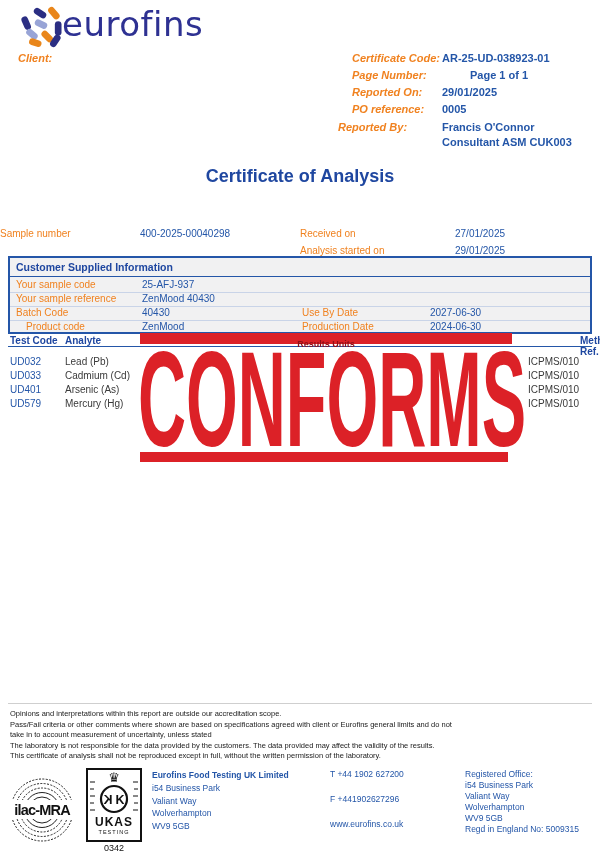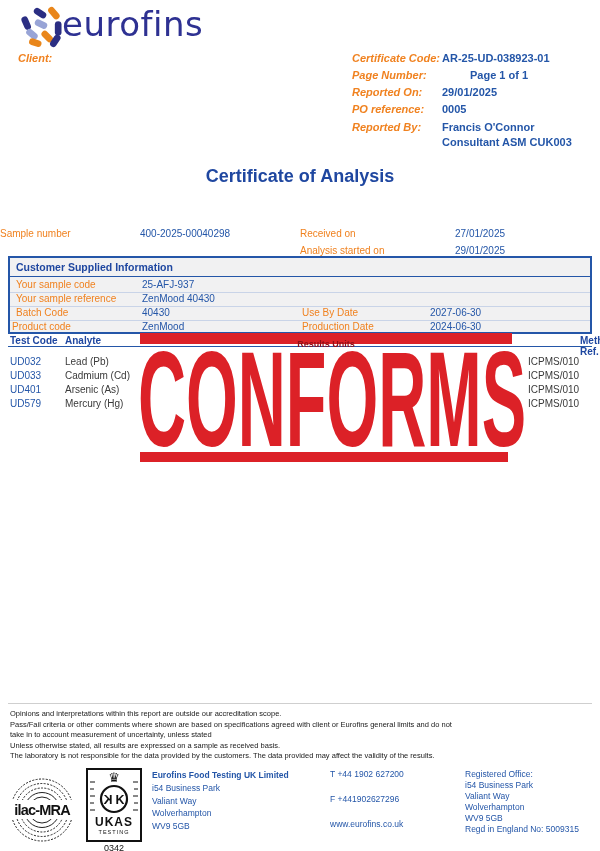--- a/index.html
+++ b/index.html
@@ -80,21 +80,21 @@
   <div class="abs client-label lab">Client:</div>
 
   <div class="abs meta-label lab" style="top:52px;">Certificate Code:</div>
   <div class="abs meta-value val" style="top:52px;">AR-25-UD-038923-01</div>
   <div class="abs meta-label lab" style="top:69px;">Page Number:</div>
   <div class="abs meta-value val" style="top:69px;padding-left:28px;">Page 1 of 1</div>
   <div class="abs meta-label lab" style="top:86px;">Reported On:</div>
   <div class="abs meta-value val" style="top:86px;">29/01/2025</div>
   <div class="abs meta-label lab" style="top:103px;">PO reference:</div>
   <div class="abs meta-value val" style="top:103px;">0005</div>
-  <div class="abs meta-label lab" style="top:121px;left:352px;">Reported By:</div>
+  <div class="abs meta-label lab" style="top:121px;left:338px;">Reported By:</div>
   <div class="abs meta-value val" style="top:121px;">Francis O'Connor</div>
   <div class="abs meta-value val" style="top:136px;">Consultant ASM CUK003</div>
 
   <div class="abs title">Certificate of Analysis</div>
 
   <div class="abs s10 orange" style="left:0;top:228px;">Sample number</div>
   <div class="abs s10 blue" style="left:140px;top:228px;">400-2025-00040298</div>
   <div class="abs s10 orange" style="left:300px;top:228px;">Received on</div>
   <div class="abs s10 blue" style="left:455px;top:228px;">27/01/2025</div>
   <div class="abs s10 orange" style="left:300px;top:245px;">Analysis started on</div>
@@ -111,21 +111,21 @@
     <div class="abs s10 orange" style="left:6px;top:35px;">Your sample reference</div>
     <div class="abs s10 blue" style="left:132px;top:35px;">ZenMood 40430</div>
     <div class="abs rowsep" style="top:48px;"></div>
 
     <div class="abs s10 orange" style="left:6px;top:49px;">Batch Code</div>
     <div class="abs s10 blue" style="left:132px;top:49px;">40430</div>
     <div class="abs s10 orange" style="left:292px;top:49px;">Use By Date</div>
     <div class="abs s10 blue" style="left:420px;top:49px;">2027-06-30</div>
     <div class="abs rowsep" style="top:62px;"></div>
 
-    <div class="abs s10 orange" style="left:2px;top:63px;">Product code</div>
+    <div class="abs s10 orange" style="left:16px;top:63px;">Product code</div>
     <div class="abs s10 blue" style="left:132px;top:63px;">ZenMood</div>
     <div class="abs s10 orange" style="left:292px;top:63px;">Production Date</div>
     <div class="abs s10 blue" style="left:420px;top:63px;">2024-06-30</div>
   </div>
 
   <div class="abs th" style="left:10px;top:335px;">Test Code</div>
   <div class="abs th" style="left:65px;top:335px;">Analyte</div>
   <div class="abs th" style="left:537px;top:335px;margin-left:43px;">Method Ref.</div>
   <div class="abs hdr-underline"></div>
 
@@ -151,22 +151,22 @@
   <svg class="abs stamp-svg" width="396" height="106">
     <text x="0" y="101" font-size="136" font-weight="bold" fill="#DC2127" font-family="Liberation Sans, sans-serif" textLength="388" lengthAdjust="spacingAndGlyphs">CONFORMS</text>
   </svg>
   <div class="abs stamp-bar-bottom"></div>
 
   <div class="abs gray-line"></div>
   <div class="abs disc">
     <div>Opinions and interpretations within this report are outside our accreditation scope.</div>
     <div>Pass/Fail criteria or other comments where shown are based on specifications agreed with client or Eurofins general limits and do not</div>
     <div>take in to account measurement of uncertainty, unless stated</div>
-    <div>Unless otherwise stated, all results are expressed on a sample as received basis.</div>
     <div>The laboratory is not responsible for the data provided by the customers. The data provided may affect the validity of the results.</div>
+    <div>This certificate of analysis shall not be reproduced except in full, without the written permission of the laboratory.</div>
   </div>
 
   <svg class="abs" style="left:10px;top:771px;" width="64" height="78" viewBox="0 0 64 78">
     <g fill="none" stroke="#222" stroke-width="1">
       <circle cx="32" cy="39" r="31" stroke-dasharray="2 1.4"></circle>
       <circle cx="32" cy="39" r="26.5" stroke-dasharray="2 1.4"></circle>
       <circle cx="32" cy="39" r="22" stroke-dasharray="2 1.4"></circle>
       <circle cx="32" cy="39" r="17.5"></circle>
       <circle cx="32" cy="39" r="13"></circle>
       <circle cx="32" cy="39" r="8.5"></circle>

